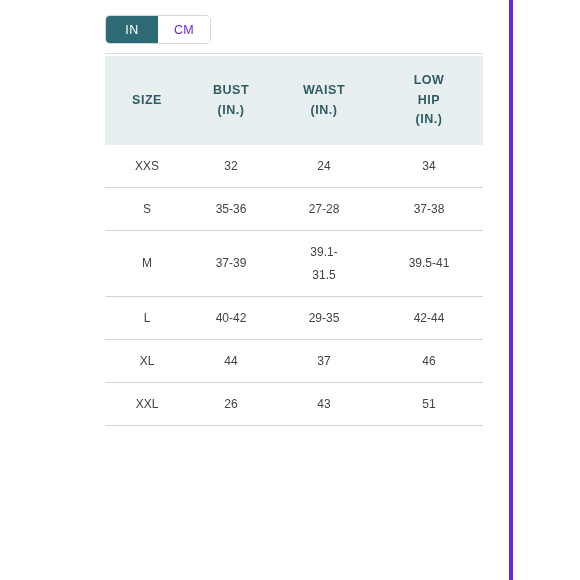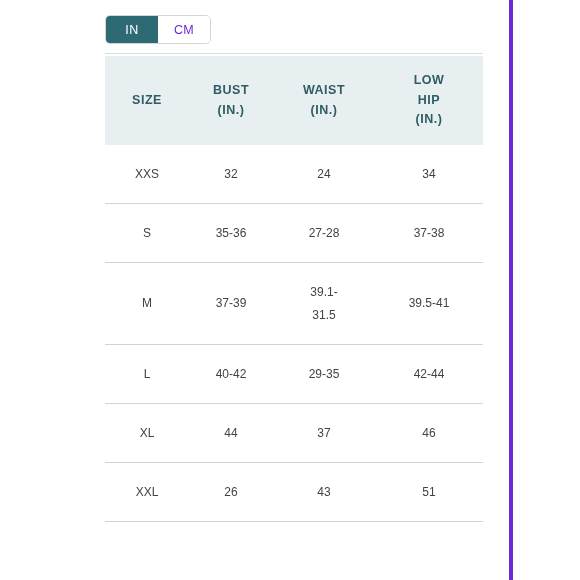--- a/index.html
+++ b/index.html
@@ -107,21 +107,21 @@
   .size-table tbody tr:first-child td {
     border-top: none;
   }
 
   .col-size   { width: 84px; }
   .col-bust   { width: 84px; }
   .col-waist  { width: 102px; }
   .col-hip    { width: 108px; }
 
   
-  .cell-wrap { display: block; max-width: 46px; margin: 8px auto; }
+  .cell-wrap { display: block; max-width: 46px; margin: 0 auto; }
 </style>
 </head>
 <body>
 
 <div class="panel">
 
   <div class="unit-toggle">
     <div class="opt active">IN</div>
     <div class="opt">CM</div>
   </div>

